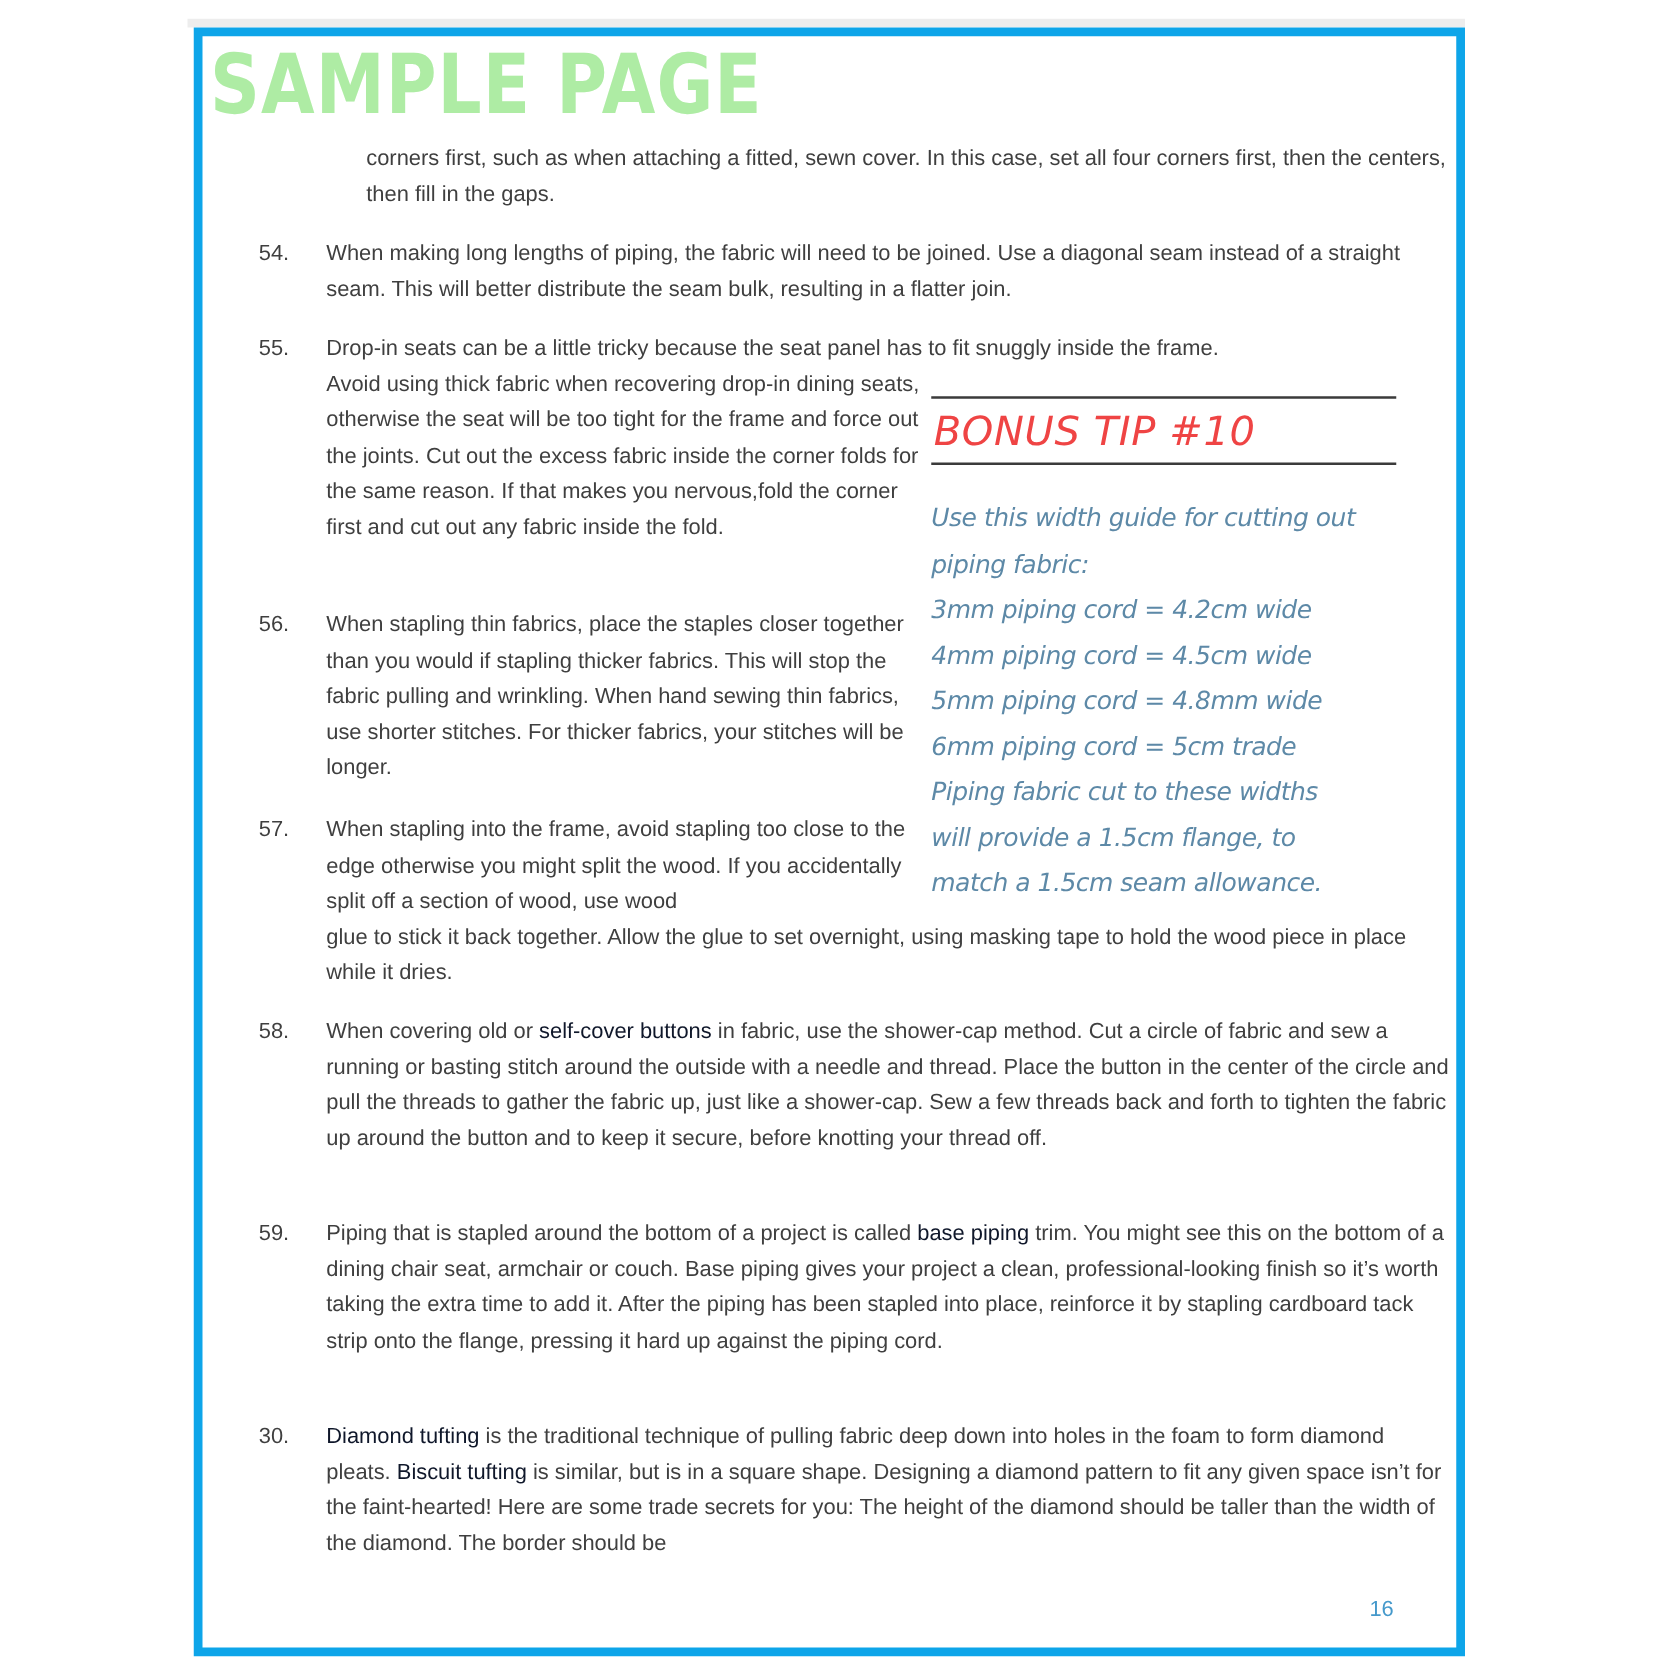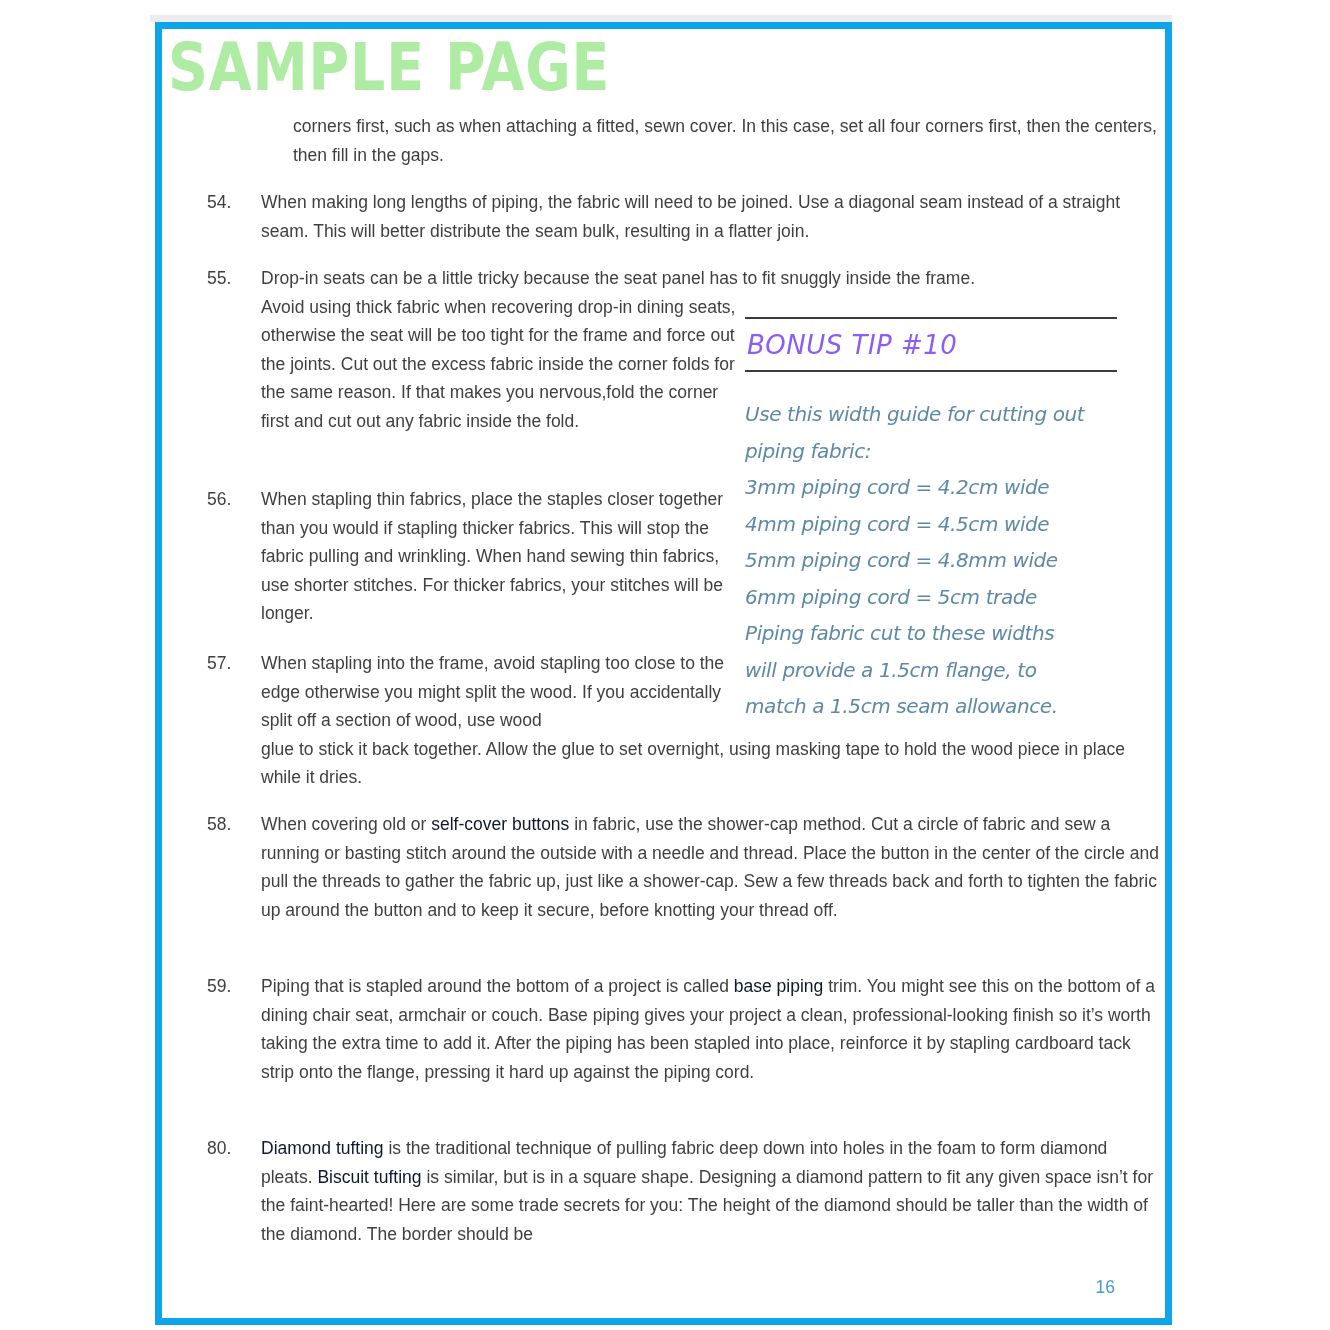--- a/index.html
+++ b/index.html
@@ -17,22 +17,22 @@
   .item-num{position:absolute;left:45px;width:44px;color:#3f3f3f;
             font-size:17.5px;line-height:28.5px;}
   .item-text{position:absolute;left:99px;color:#3f3f3f;font-size:17.5px;line-height:28.5px;}
   .seg{display:block;}
   .seg.full{width:900px;}
   .seg.narrow{width:486px;}
   .w-full{width:900px;}
   .run-bold{font-weight:normal;color:#0f172a;}
   .tip{position:absolute;left:583px;top:288px;width:372px;}
   .tip-rule{border:none;border-top:2px solid #3b3b3b;margin:0;}
-  .tip-title{font-family:"DejaVu Sans", sans-serif;font-style:italic;font-size:26px;
-             line-height:30px;color:#8b5cf6;padding:11px 0 10px 2px;letter-spacing:0.5px;}
+  .tip-title{font-family:"DejaVu Sans", sans-serif;font-style:italic;font-size:32px;
+             line-height:30px;color:#ef4444;padding:11px 0 10px 2px;letter-spacing:0.5px;}
   .tip-body{padding-top:24px;}
   .tip-line{display:block;white-space:nowrap;font-family:"DejaVu Sans", sans-serif;
             font-style:italic;font-size:20px;line-height:36.5px;color:#5d89a7;
             letter-spacing:-0.4px;}
   .page-number{position:absolute;right:50px;top:1248px;font-size:17.5px;line-height:20px;
                color:#4599cb;}
 </style>
 </head>
 <body>
 
@@ -70,21 +70,21 @@
     <span class="item-num" style="top:781px">58.</span>
     <div class="item-text w-full" style="top:781px">
       <span>When covering old or </span><span class="run-bold">self-cover buttons</span><span> in fabric, use the shower-cap method. Cut a circle of fabric and sew a running or basting stitch around the outside with a needle and thread. Place the button in the center of the circle and pull the threads to gather the fabric up, just like a shower-cap. Sew a few threads back and forth to tighten the fabric up around the button and to keep it secure, before knotting your thread off.</span>
     </div>
 
     <span class="item-num" style="top:943px">59.</span>
     <div class="item-text w-full" style="top:943px">
       <span>Piping that is stapled around the bottom of a project is called </span><span class="run-bold">base piping</span><span> trim. You might see this on the bottom of a dining chair seat, armchair or couch. Base piping gives your project a clean, professional-looking finish so it’s worth taking the extra time to add it. After the piping has been stapled into place, reinforce it by stapling cardboard tack strip onto the flange, pressing it hard up against the piping cord.</span>
     </div>
 
-    <span class="item-num" style="top:1105px">80.</span>
+    <span class="item-num" style="top:1105px">30.</span>
     <div class="item-text w-full" style="top:1105px">
       <span class="run-bold">Diamond tufting</span><span> is the traditional technique of pulling fabric deep down into holes in the foam to form diamond pleats. </span><span class="run-bold">Biscuit tufting</span><span> is similar, but is in a square shape. Designing a diamond pattern to fit any given space isn’t for the faint-hearted! Here are some trade secrets for you: The height of the diamond should be taller than the width of the diamond. The border should be</span>
     </div>
 
     <div class="tip">
       <hr class="tip-rule">
       <div class="tip-title">BONUS TIP #10</div>
       <hr class="tip-rule">
       <div class="tip-body">
         <span class="tip-line">Use this width guide for cutting out</span>

